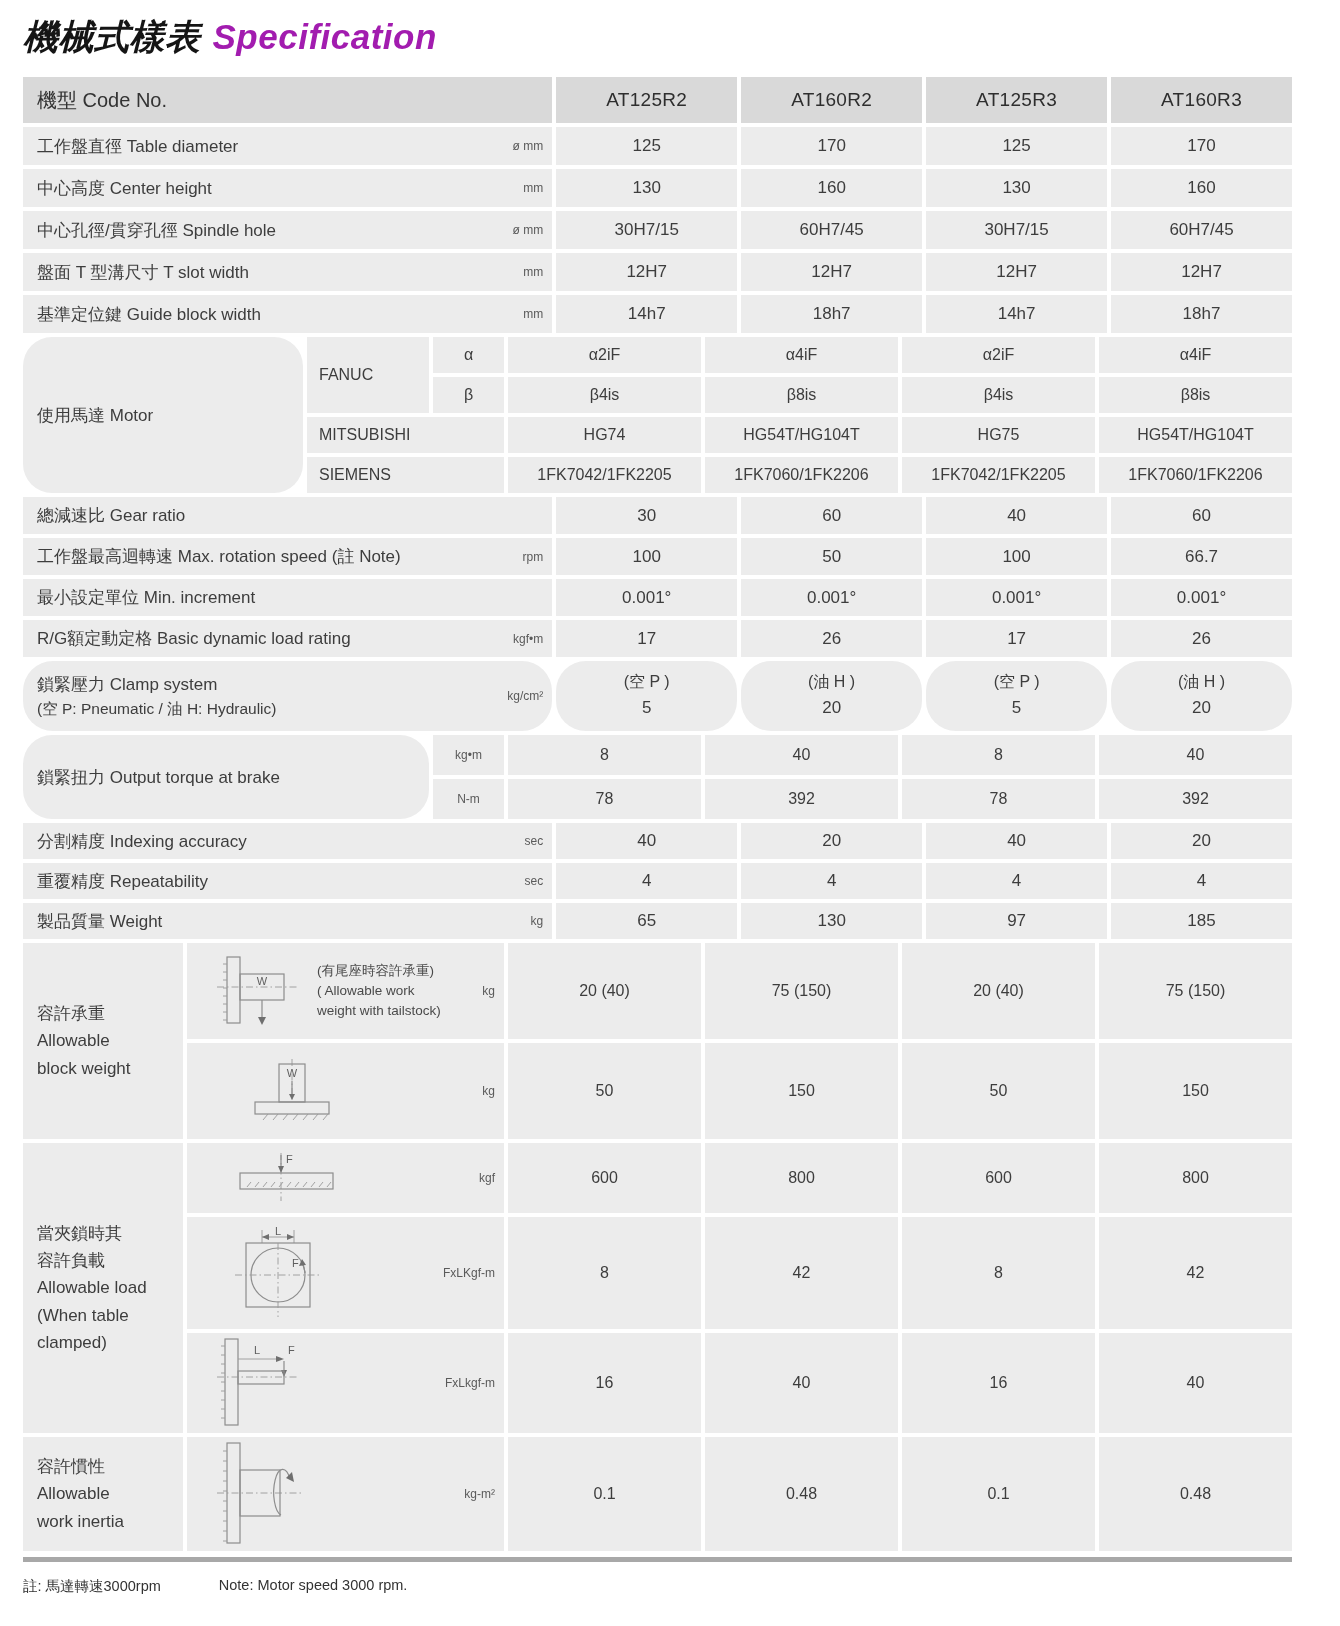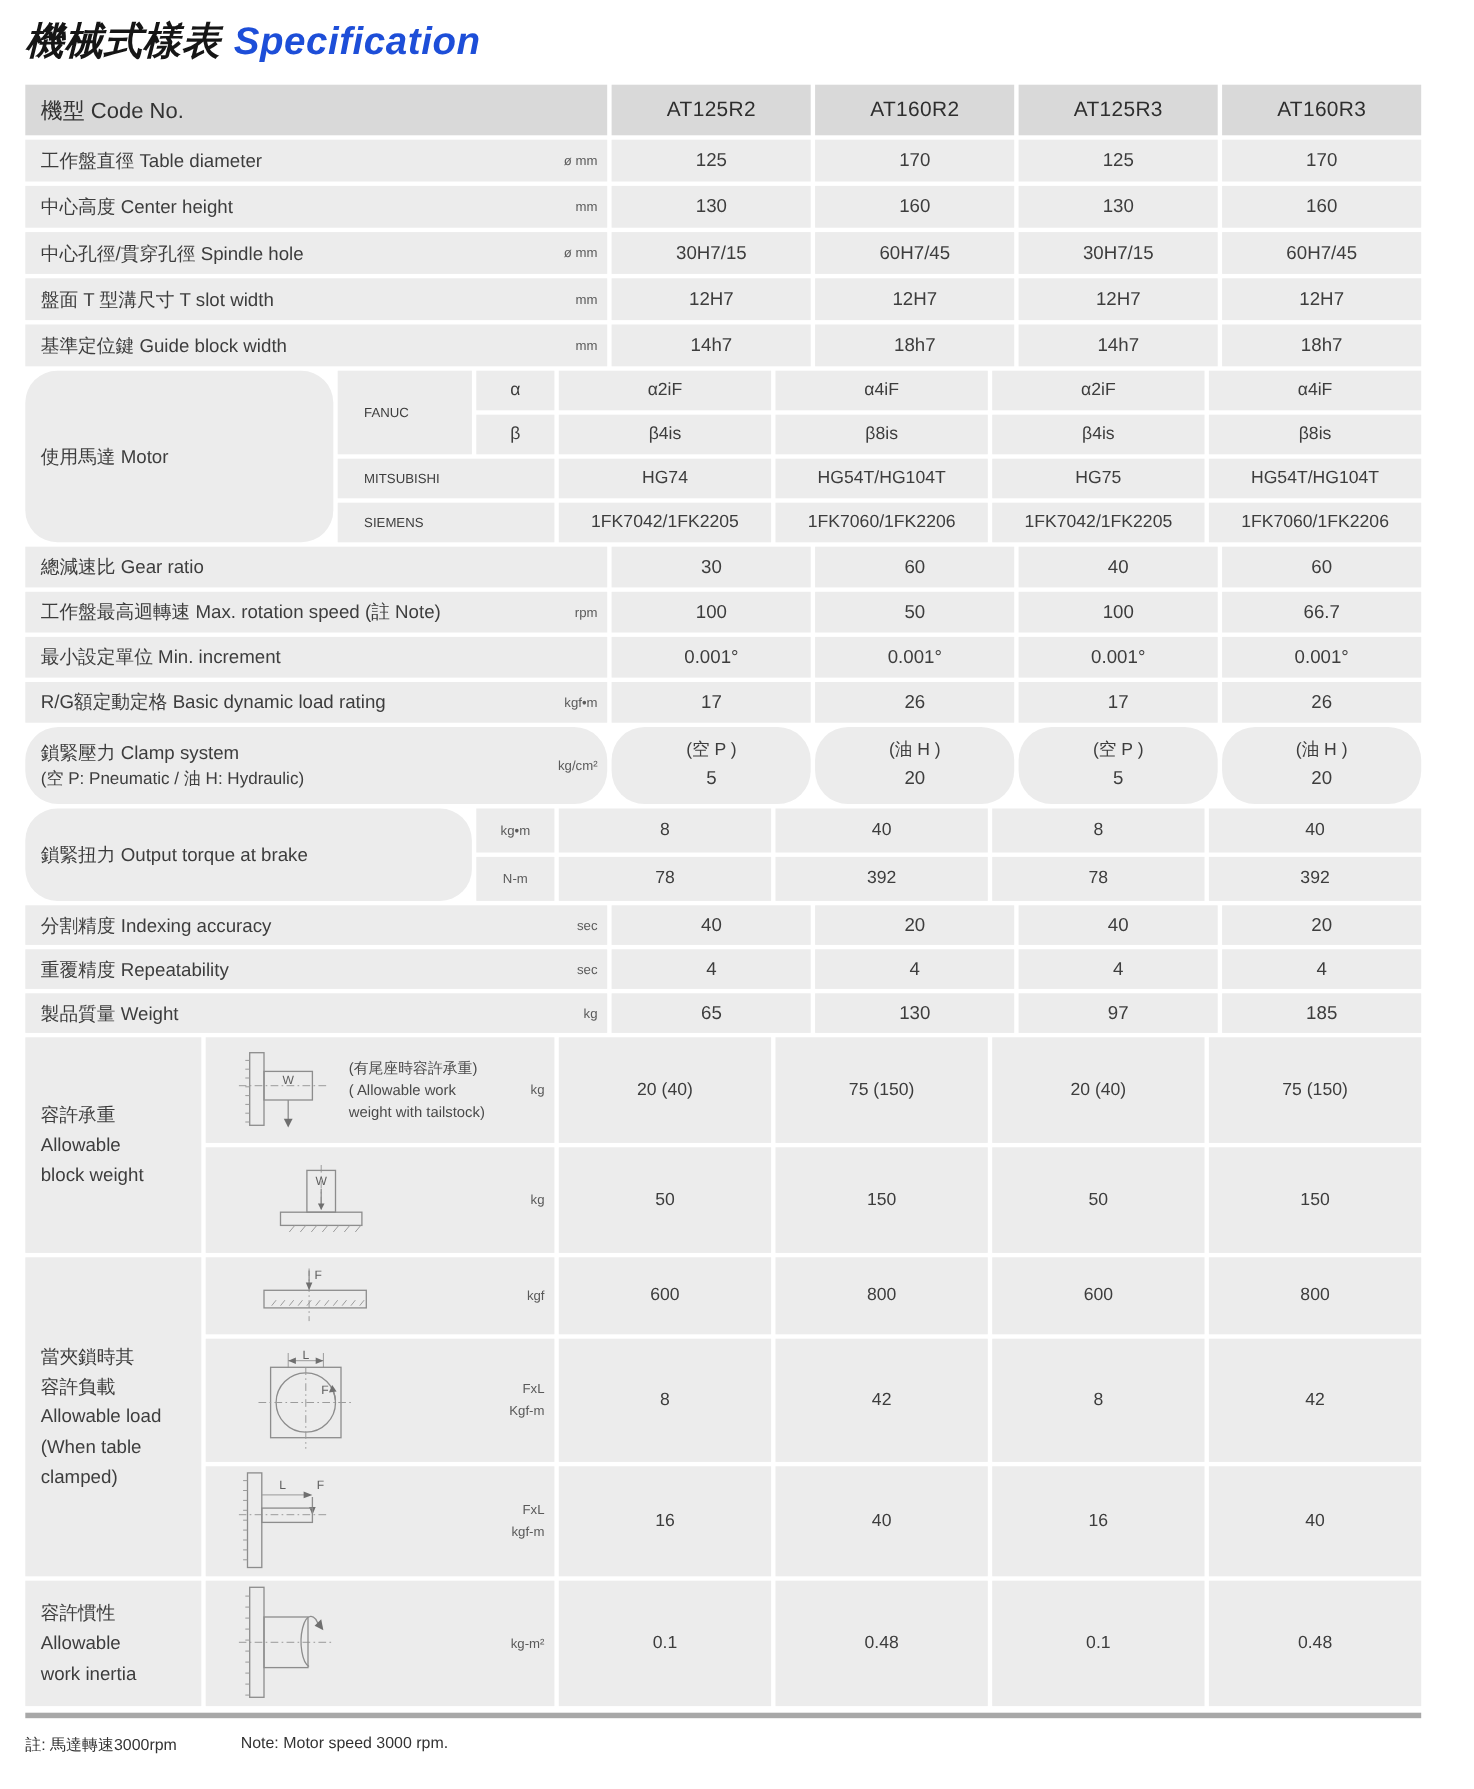--- a/index.html
+++ b/index.html
@@ -6,21 +6,21 @@
   html, body { background: #ffffff; }
   body {
     width: 1340px; min-height: 1626px;
     font-family: "Liberation Sans", sans-serif;
     color: #3d3d3d;
   }
   .page { padding: 14px 0 30px 23px; }
 
   .title { font-size: 35px; font-weight: bold; font-style: italic; letter-spacing: .5px; white-space: nowrap; }
   .title-zh { color: #151515; }
-  .title-en { color: #1d4ed8; margin-left: 12px; text-align: right; }
+  .title-en { color: #a21caf; margin-left: 12px; text-align: right; }
 
   .spec-table { margin-top: 16px; width: 1269px; }
   .row { display: flex; gap: 4px; margin-bottom: 4px; }
   .cell { background: #ececec; }
 
   .lbl-cell { width: 563px; display: flex; align-items: center; padding: 0 9px 0 14px; font-size: 17px; }
   .lbl-cell .lbl { flex: 1; }
   .unit { font-size: 12px; color: #5a5a5a; }
   .val { width: 193px; display: flex; align-items: center; justify-content: center; font-size: 17px; }
 
@@ -32,35 +32,35 @@
   .h-clamp { height: 70px; border-radius: 30px; } .h-acc { height: 36px; }
 
   .grid { display: grid; gap: 4px; margin-bottom: 4px; }
   .motor-grid   { grid-template-columns: 280px 122px 71px 193px 193px 193px 193px; grid-template-rows: 36px 36px 36px 36px; }
   .torque-grid  { grid-template-columns: 406px 71px 193px 193px 193px 193px; grid-template-rows: 40px 40px; }
   .ww-grid      { grid-template-columns: 160px 317px 193px 193px 193px 193px; grid-template-rows: 96px 96px; }
   .load-grid    { grid-template-columns: 160px 317px 193px 193px 193px 193px; grid-template-rows: 70px 112px 100px; }
   .inertia-grid { grid-template-columns: 160px 317px 193px 193px 193px 193px; grid-template-rows: 114px; }
 
   .gval { display: flex; align-items: center; justify-content: center; font-size: 16px; }
-  .brand { display: flex; align-items: center; padding-left: 24px; font-size: 12px; }
+  .brand { display: flex; align-items: center; padding-left: 12px; font-size: 16px; }
   .sym { display: flex; align-items: center; justify-content: center; font-size: 16px; }
   .span-label { display: flex; align-items: center; padding-left: 14px; font-size: 17px; border-radius: 29px; }
   .unit-cell { display: flex; align-items: center; justify-content: center; }
 
   .clamp-lines { flex: 1; line-height: 1.5; }
   .clamp-l1 { font-size: 17px; }
   .clamp-l2 { font-size: 15.5px; }
   .clamp-val { flex-direction: column; line-height: 1.55; font-size: 16px; }
   .clamp-val .cv-num { font-size: 17px; }
 
   .side-label { display: flex; flex-direction: column; justify-content: center; padding-left: 14px; font-size: 17px; line-height: 1.6; }
   .diag-cell { position: relative; display: flex; align-items: center; padding-left: 30px; }
   .diag-cell .unit { position: absolute; right: 9px; top: 50%; transform: translateY(-50%); text-align: right; line-height: 1.7; }
-  .unit-stack { display: flex; flex-direction: column; align-items: flex-end; line-height: 1.7; }
+  .unit-stack { display: flex; flex-direction: row; align-items: flex-end; line-height: 1.7; }
   .diag-note { margin-left: 16px; font-size: 13.5px; line-height: 1.5; color: #4a4a4a; }
 
   svg.diag { flex: none; }
   .ln { stroke: #8d8d8d; stroke-width: 1.2; fill: none; }
   .lnthin { stroke: #9a9a9a; stroke-width: .9; fill: none; }
   .dash { stroke: #9a9a9a; stroke-width: .9; fill: none; stroke-dasharray: 7 3 1.5 3; }
   .ah { fill: #6f6f6f; stroke: none; }
   .dtext { fill: #5f5f5f; font-size: 11px; font-family: "Liberation Sans", sans-serif; }
 
   .bottom-bar { width: 1269px; height: 5px; background: #a8a8a8; margin-top: 6px; }

